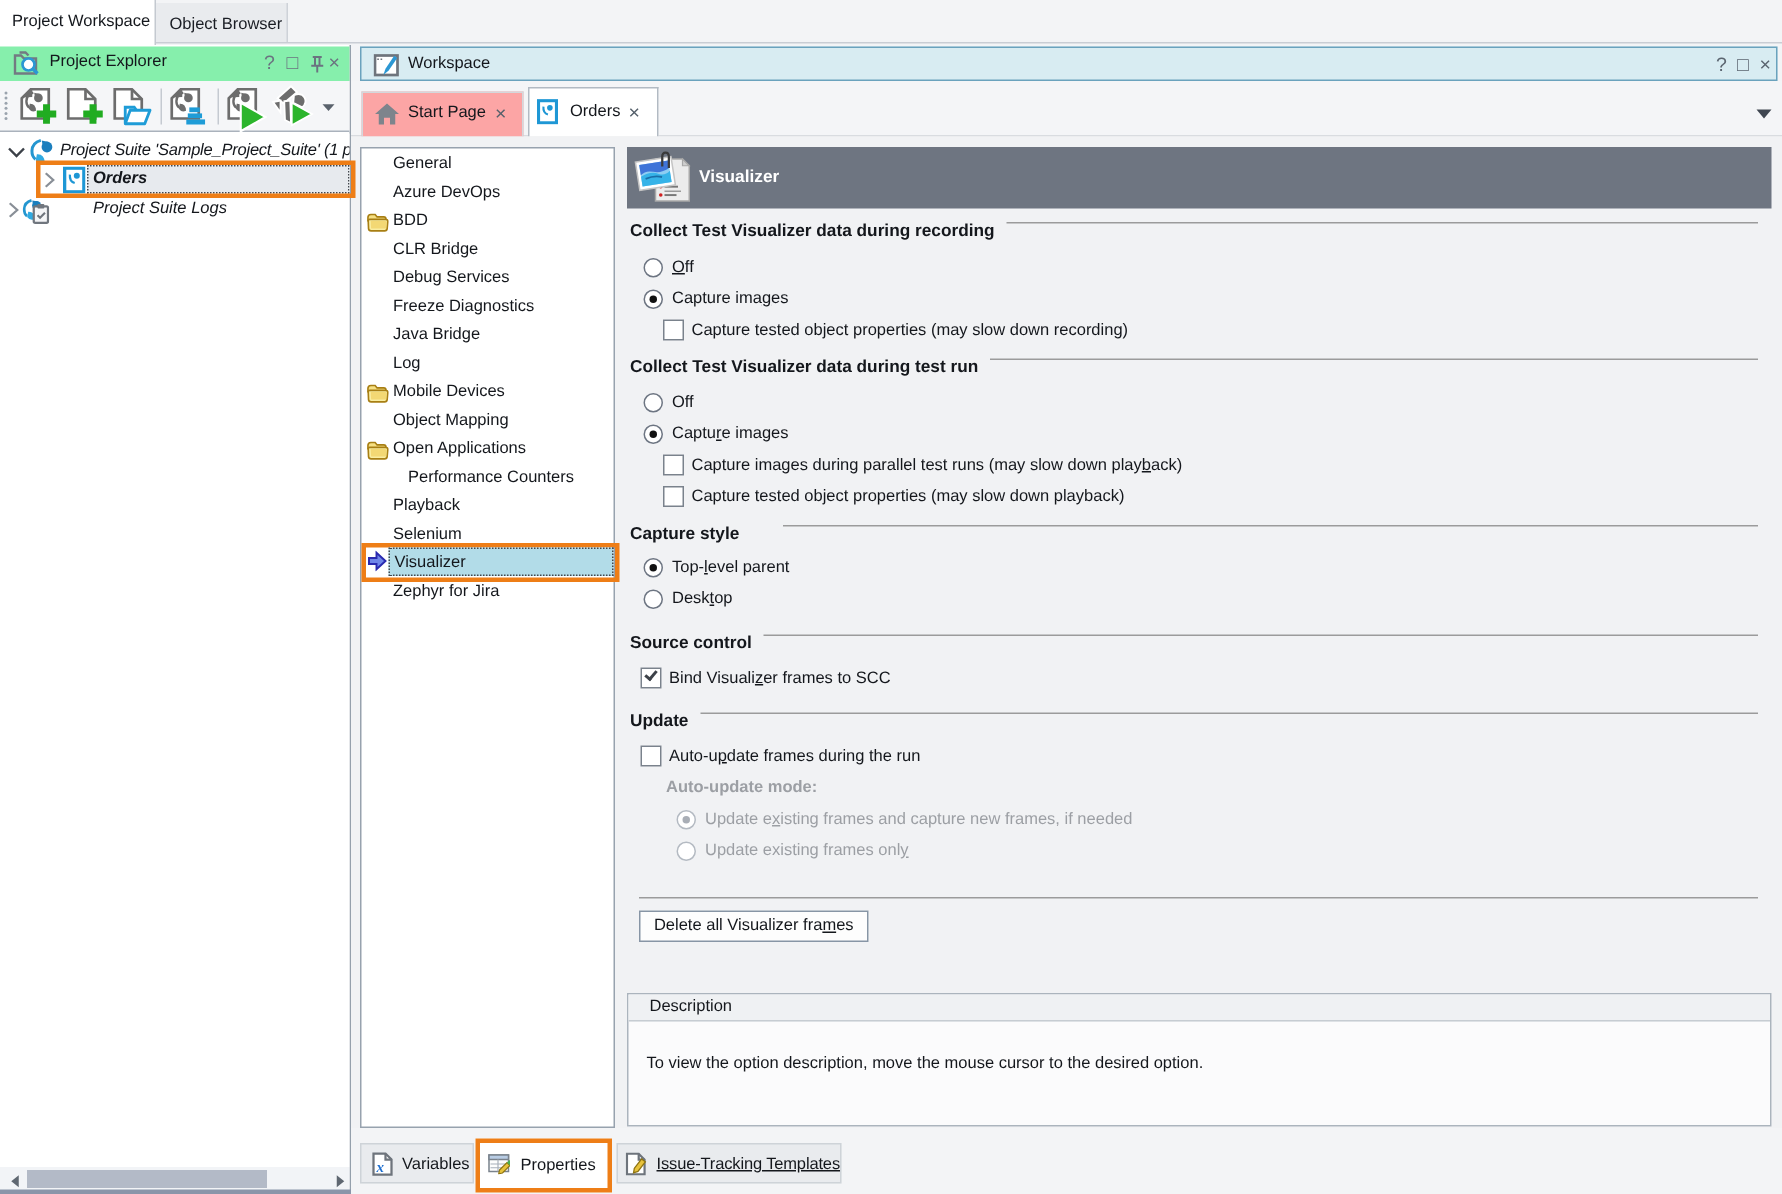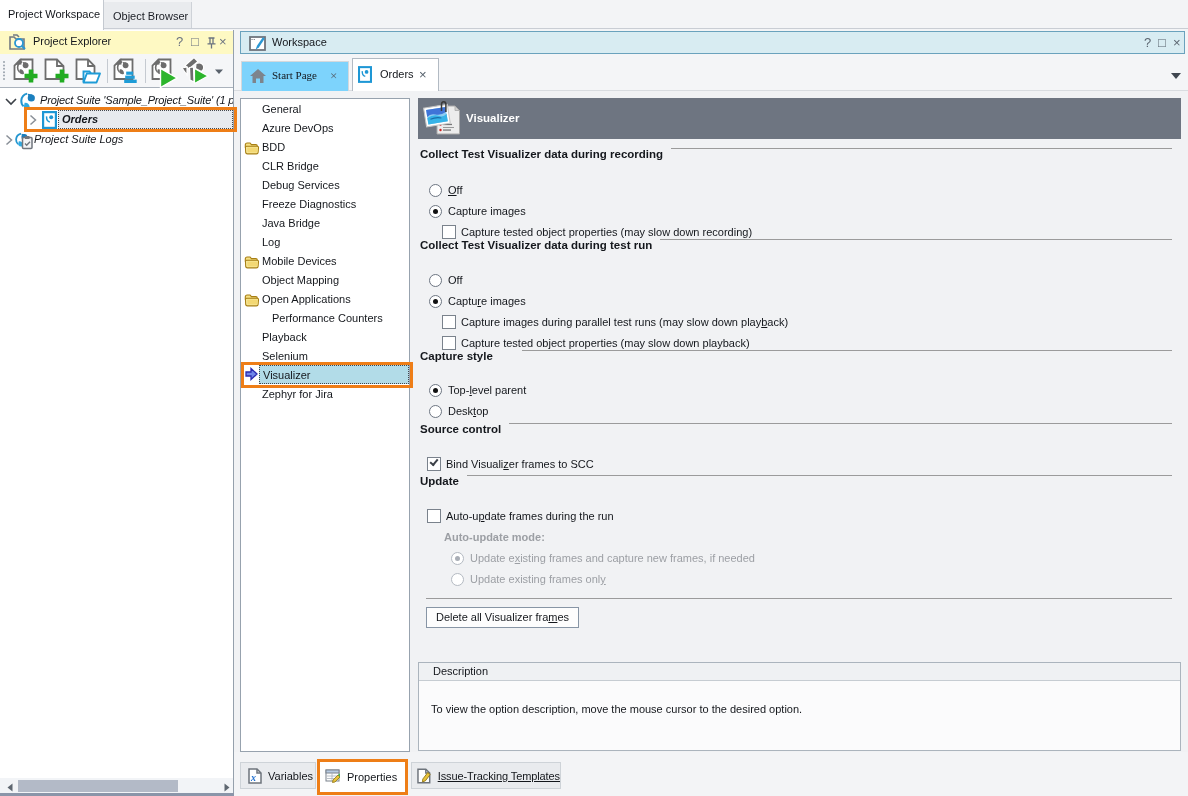--- a/index.html
+++ b/index.html
@@ -5,52 +5,52 @@
 html,body{margin:0;padding:0;}
 body{width:1188px;height:796px;position:relative;overflow:hidden;background:#f3f4f6;
   font-family:"Liberation Sans",sans-serif;font-size:11px;color:#14171c;}
 .abs{position:absolute;}
 
 #toptab1{left:0;top:0;width:104px;height:30px;background:#fff;border-right:1px solid #c4c9d0;
   line-height:28px;padding-left:8px;box-sizing:border-box;}
 #toptab2{left:104px;top:2px;width:88px;height:26px;background:#e9ebee;border-right:1px solid #ced2d8;line-height:28px;padding-left:9px;box-sizing:border-box;color:#1a1d24;}
 
 #leftpanel{left:0;top:30px;width:234px;height:766px;background:#fff;border-right:1px solid #95a0ac;box-sizing:border-box;}
-#petitle{left:0;top:31px;width:233px;height:23px;background:#fef9c3;}
+#petitle{left:0;top:31px;width:233px;height:23px;background:#86efac;}
 #petitle .t{position:absolute;left:33px;top:4px;}
 #petoolbar{left:0;top:54px;width:233px;height:34px;background:#f5f6f8;border-bottom:1px solid #aab2bc;box-sizing:border-box;}
 #tree{left:0;top:89px;width:233px;height:689px;background:#fff;overflow:hidden;}
 .trow{position:absolute;white-space:nowrap;font-style:italic;}
 #orangebox1{left:24px;top:107px;width:213px;height:25px;border:3px solid #ee7e17;box-sizing:border-box;z-index:5;}
 #sel1{left:58px;top:21px;width:175px;height:19px;background:#e7eaee;border:1px dotted #43474d;box-sizing:border-box;}
 #hscroll{left:0;top:778px;width:233px;height:16px;background:#f2f4f7;}
 #hthumb{left:18px;top:780px;width:160px;height:12px;background:#b3bac7;}
 
 #wshdr{left:240px;top:31px;width:945px;height:23px;background:#d8ecf2;border:1px solid #6aa2bd;box-sizing:border-box;}
 #wshdr .t{position:absolute;left:31px;top:4px;}
 
 #docrow{left:234px;top:54px;width:954px;height:37px;background:#f4f5f7;border-bottom:1px solid #d9dce0;box-sizing:border-box;}
-#starttab{left:241px;top:61px;width:108px;height:30px;background:#7dd3fc;border:1px solid #d4d8dc;border-bottom:none;box-sizing:border-box;font-family:Liberation Serif, serif;}
+#starttab{left:241px;top:61px;width:108px;height:30px;background:#fca5a5;border:1px solid #d4d8dc;border-bottom:none;box-sizing:border-box;}
 #orderstab{left:352px;top:58px;width:87px;height:33px;background:#fff;border:1px solid #b2bac3;border-bottom:none;box-sizing:border-box;}
 .tabx{color:#55606b;font-size:13px;}
 #doccaret{left:1171px;top:73px;width:0;height:0;border:5.5px solid transparent;border-top:6px solid #3f4650;}
 
 #content{left:234px;top:91px;width:954px;height:661px;background:#f1f2f4;}
 #optlist{left:240px;top:98px;width:170px;height:654px;background:#fff;border:1px solid #97a2ae;box-sizing:border-box;}
 .lrow{position:absolute;left:21px;white-space:nowrap;}
 .lfolder{position:absolute;left:3px;}
 #orangebox2{left:241px;top:362px;width:172px;height:26px;border:3px solid #ee7e17;box-sizing:border-box;}
 #sel2{left:259px;top:365px;width:150px;height:19px;background:#b2dce8;border:1px dotted #43474d;box-sizing:border-box;}
 #visarrow{left:245px;top:367px;}
 
 #opthdr{left:418px;top:98px;width:763px;height:41px;background:#6e7581;}
 #opthdr .t{position:absolute;left:48px;top:14px;color:#fff;font-weight:bold;font-size:11.5px;}
 .sect{position:absolute;left:420px;right:16px;display:flex;align-items:flex-start;height:16px;font-weight:bold;font-size:11.5px;}
 .sect .rule{flex:1;height:1px;background:#9b9b9b;margin-left:8px;}
-.opt{position:absolute;height:16px;display:flex;align-items:center;white-space:nowrap;margin-top:12px;}
+.opt{position:absolute;height:16px;display:flex;align-items:center;white-space:nowrap;}
 .radio{width:11px;height:11px;border:1px solid #6d7582;border-radius:50%;background:#fff;margin-right:6px;position:relative;flex:none;}
 .radio.on::after{content:"";position:absolute;left:3px;top:3px;width:5px;height:5px;border-radius:50%;background:#111;}
 .radio.dis{border-color:#b4bac2;}
 .radio.dis.on::after{background:#a9aeb6;}
 .cb{width:12px;height:12px;border:1px solid #7a828c;background:#fff;margin-right:5px;position:relative;flex:none;}
 .cb.on::after{content:"";position:absolute;left:2px;top:1px;width:6px;height:3px;border-left:2px solid #3c4148;border-bottom:2px solid #3c4148;transform:rotate(-50deg);}
 .gray{color:#9c9fa4;}
 #delbtn{left:426px;top:607px;width:153px;height:21px;background:#fdfdfd;border:1px solid #8795a5;box-sizing:border-box;text-align:center;line-height:19px;}
 #rule2{left:426px;top:598px;width:746px;height:1px;background:#9b9b9b;}
 
@@ -184,21 +184,21 @@
     </svg>
   <svg class="abs" style="left:15px;top:43px" width="18" height="18" viewBox="0 0 18 18">
     <path d="M6 1.6 q-4.6 1.2-4.9 5.8 q-0.1 3 1.9 4.7" fill="none" stroke="#2496d0" stroke-width="1.8"></path>
     <circle cx="9.4" cy="5" r="3" fill="#1b7fbe"></circle>
     <path d="M6.5 1.7 L10.3 2.4 L7.4 5.8 Z" fill="#1b7fbe"></path>
     <path d="M3.8 9.2 q4.2-0.3 4.4 4.8 q-3 1.6-5.1-1.3 Z" fill="#2faae2"></path>
     <rect x="7.5" y="5.5" width="9.5" height="11" rx="1" fill="#f4f5f7" stroke="#70767e" stroke-width="1.5"></rect>
     <rect x="10" y="4" width="4.5" height="3" rx="0.5" fill="#70767e"></rect>
     <path d="M10 11.5 l1.7 1.7 L15 9.8" fill="none" stroke="#70767e" stroke-width="1.4"></path>
   </svg>
-  <div class="trow" style="left:34px;top:44px;">Project Suite Logs</div>
+  <div class="trow" style="left:34px;top:44px;padding-left:28px;">Project Suite Logs</div>
 </div>
 <div class="abs" id="orangebox1"></div>
 <div class="abs" id="hscroll"></div>
 <svg class="abs" style="left:7px;top:783px" width="6" height="9">
     <path d="M5.5 0.5 L0.5 4.5 L5.5 8.5 Z" fill="#5f6771"></path>
   </svg>
 <svg class="abs" style="left:224px;top:783px" width="6" height="9">
     <path d="M0.5 0.5 L5.5 4.5 L0.5 8.5 Z" fill="#5f6771"></path>
   </svg>
 <div class="abs" id="hthumb"></div>

